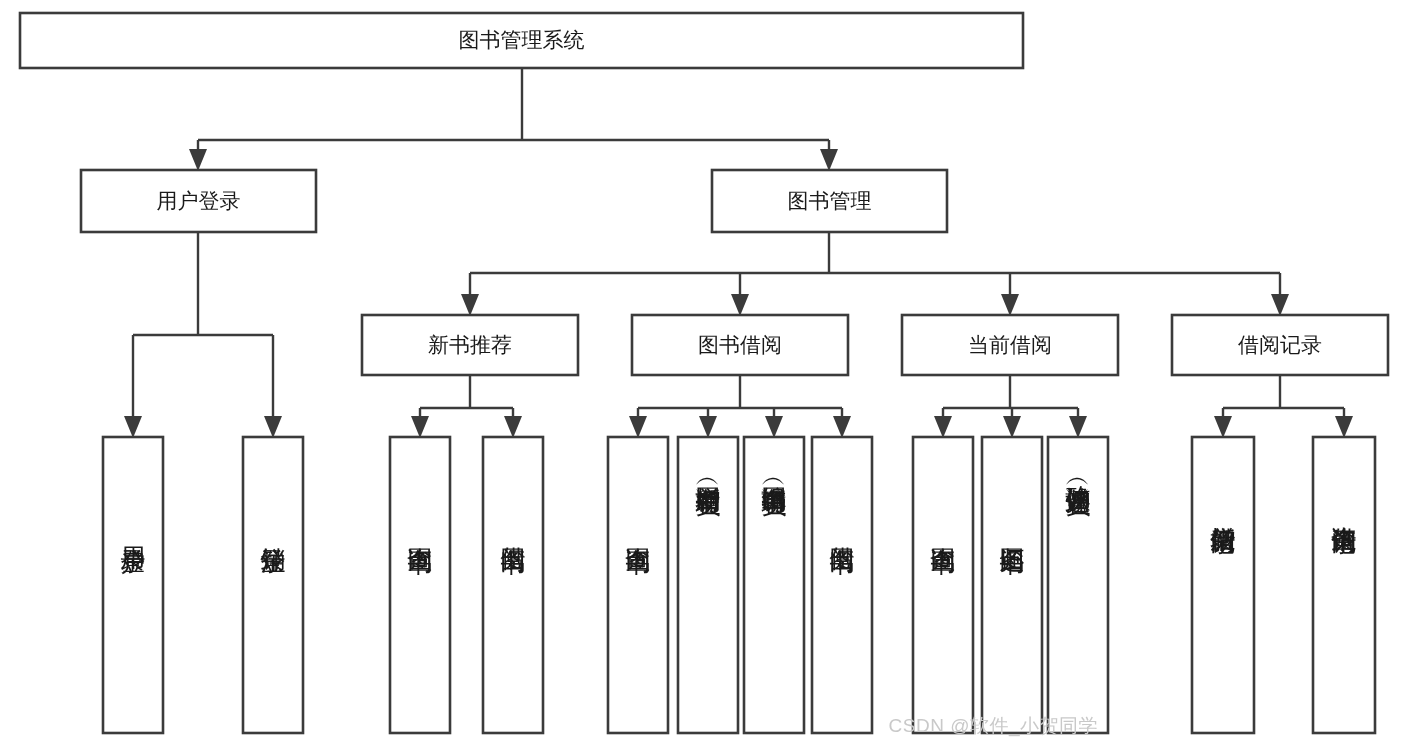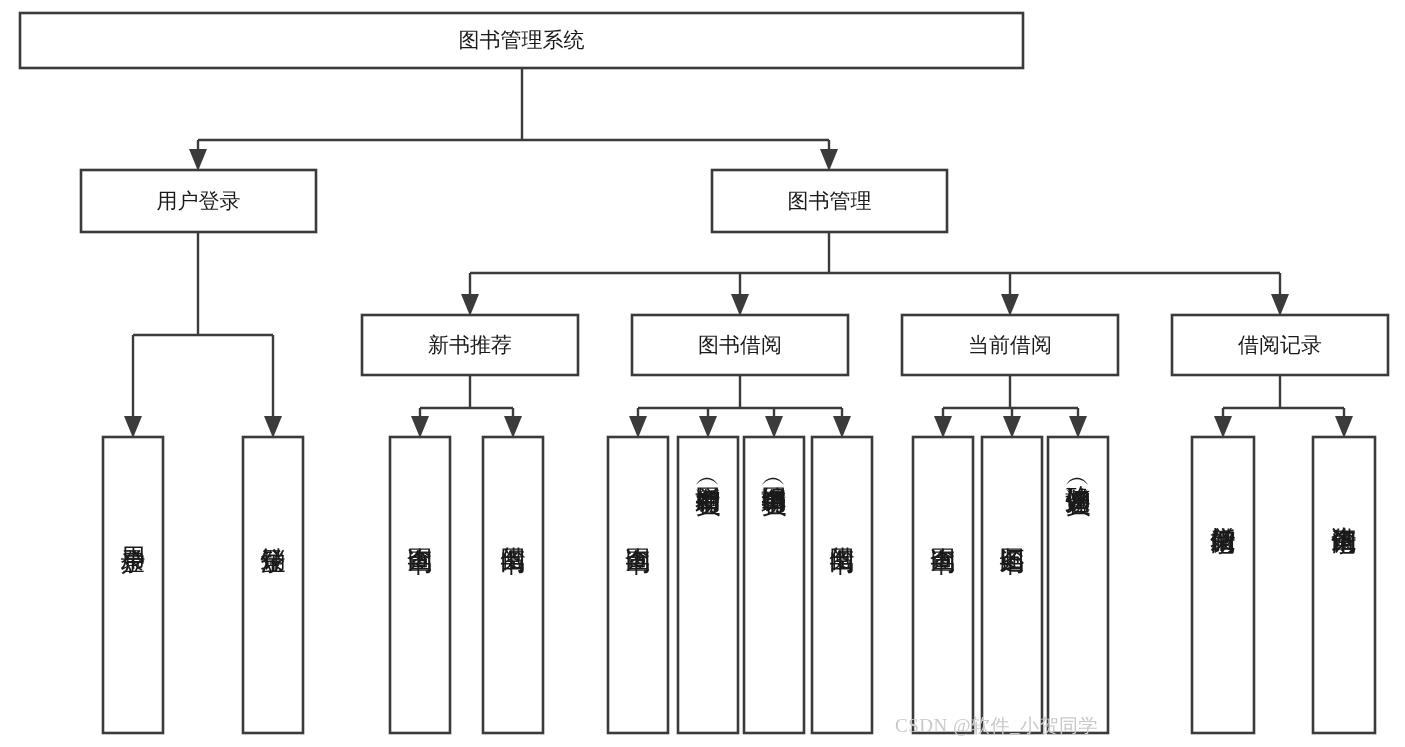--- a/index.html
+++ b/index.html
@@ -63,21 +63,21 @@
     position: absolute;
     display: flex;
     align-items: flex-start;
     justify-content: center;
     pointer-events: none;
   }
   .watermark {
     position: absolute;
     right: 12px;
     bottom: 8px;
-    font-family: Liberation Serif, serif;
+    font-family: Liberation Sans, sans-serif;
     font-size: 19px;
     color: #c9c9c9;
     white-space: nowrap;
     letter-spacing: 0.5px;
   }
 </style>
 </head>
 <body>
 
 <div id="diagram-root">

